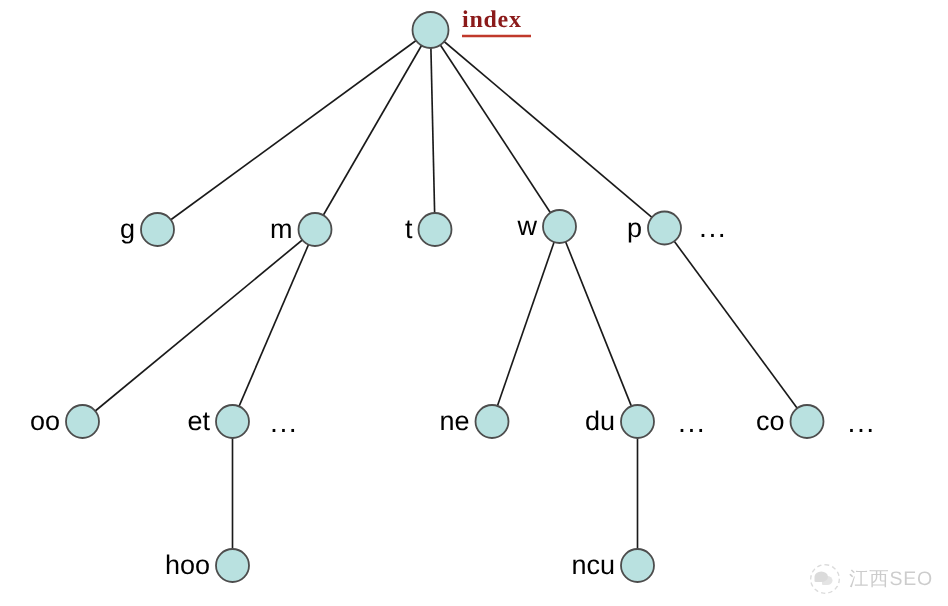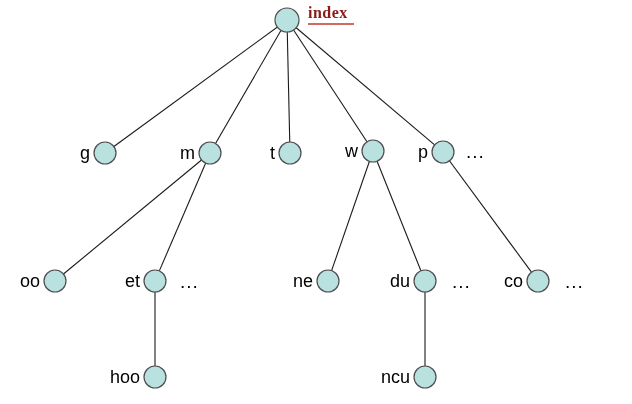--- a/index.html
+++ b/index.html
@@ -183,14 +183,18 @@
         <text x="180" y="283" class="ellipsis-label">...</text>
         <text x="452" y="283" class="ellipsis-label">...</text>
         <text x="565" y="283" class="ellipsis-label">...</text>
       </g>
     <g id="title-group">
         <text x="308" y="14" class="root-title">index</text>
         <line x1="308" y1="24" x2="354" y2="24" class="root-underline"></line>
       </g>
   </svg>
 
+  <div id="watermark">
+    <span class="wm-logo"></span>
+    <span class="wm-text">江西SEO</span>
+  </div>
 
 </div>
 
 </body></html>

